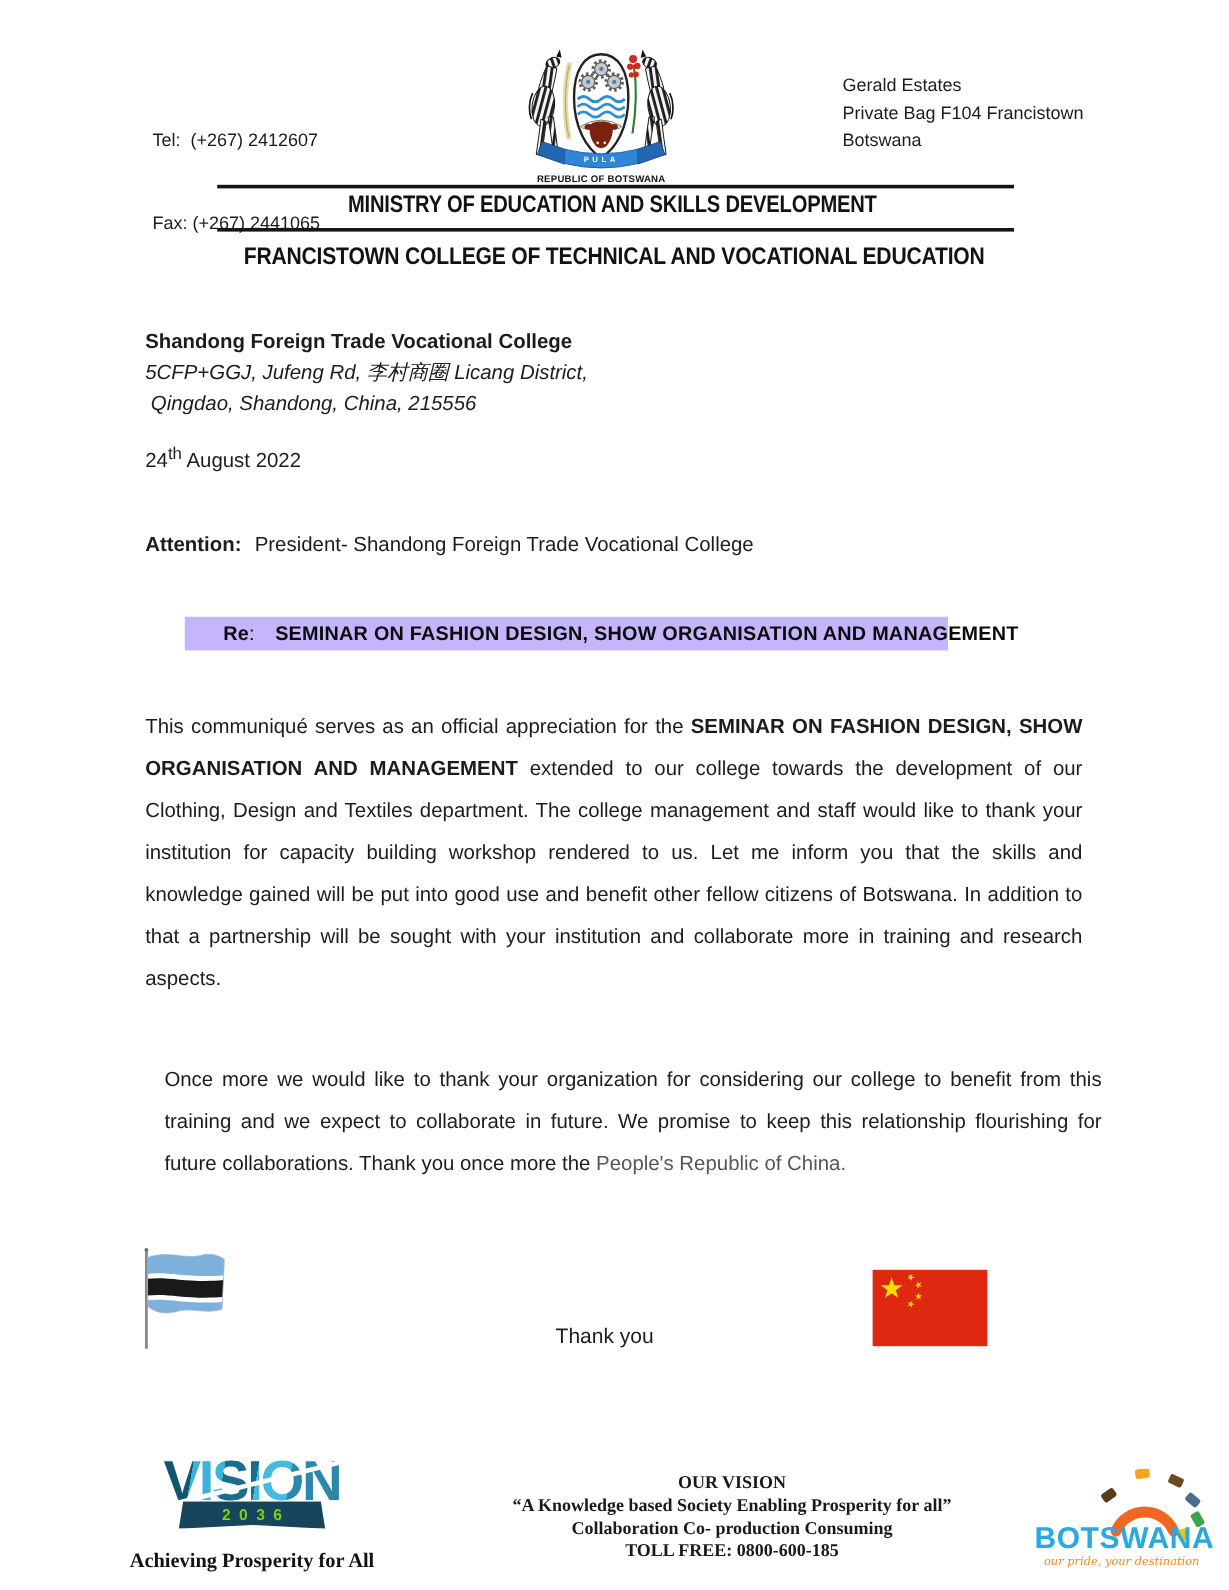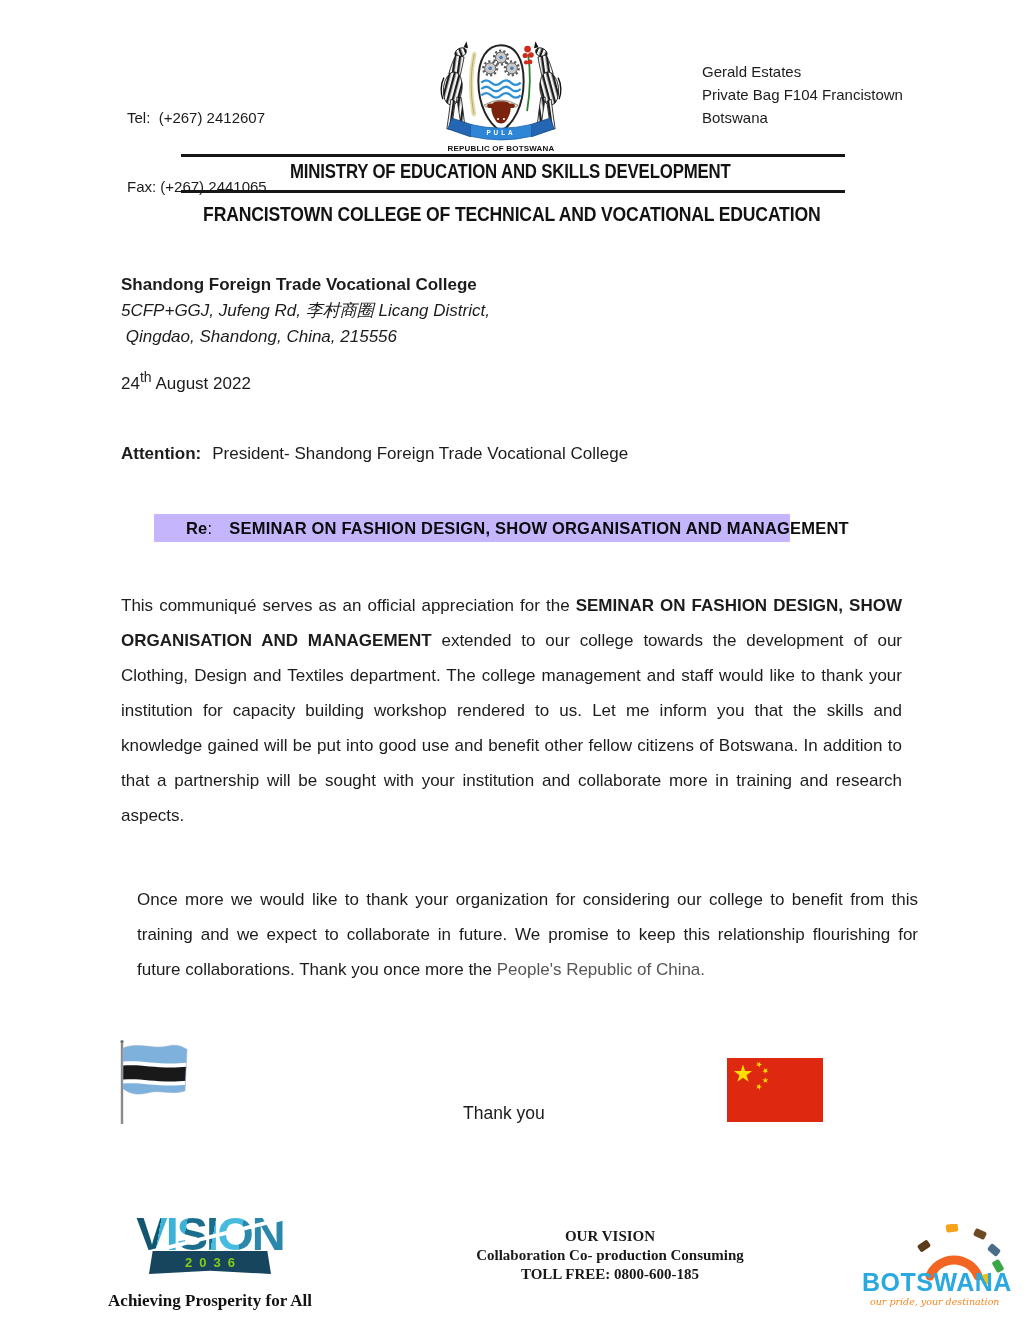--- a/index.html
+++ b/index.html
@@ -222,20 +222,21 @@
 
   <div class="vision">
     <div class="vision-word">VISION</div>
     <div class="vision-slash"></div>
     <div class="vision-banner">2036</div>
   </div>
   <div class="vision-tagline">Achieving Prosperity for All</div>
 
   <div class="ourvision">
     <div>OUR VISION</div>
+    <div>“A Knowledge based Society Enabling Prosperity for all”</div>
     <div>Collaboration Co- production Consuming</div>
     <div>TOLL FREE: 0800-600-185</div>
   </div>
 
   <div class="btlogo">
     <svg class="sun" width="104" height="60" viewBox="0 0 104 60">
       <path d="M14 52 A26 26 0 0 1 62 52" stroke="#f26522" stroke-width="9" fill="none" stroke-linecap="round"></path>
       <g>
         <rect x="2" y="18" width="12" height="8" rx="2" fill="#5c3a1a" transform="rotate(-35 8 22)"></rect>
         <rect x="30" y="0" width="12" height="8" rx="2" fill="#f7a21b" transform="rotate(-8 36 4)"></rect>

